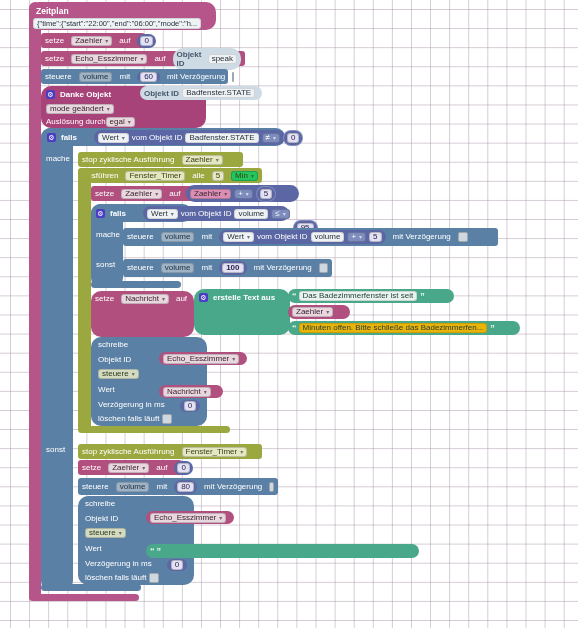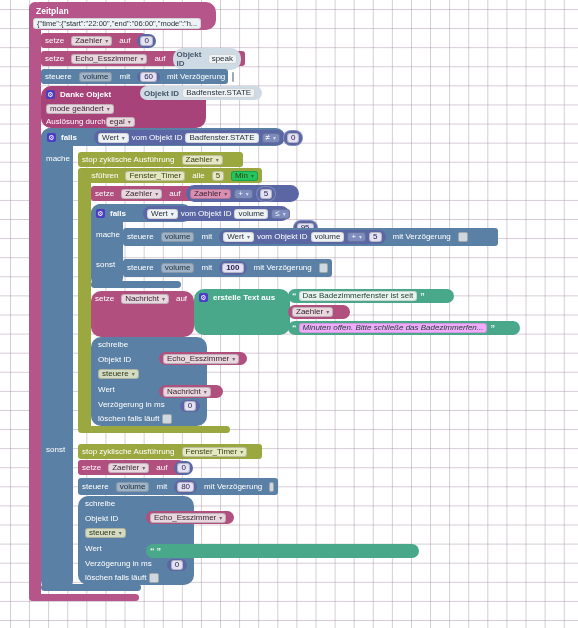--- a/index.html
+++ b/index.html
@@ -276,21 +276,21 @@
 
   <div class="blk c-magenta2" style="left:288px;top:305px;width:62px;height:14px;display:flex;align-items:center;padding:0 4px;">
     <span class="fld fld-drop">
       <span>Zaehler</span>
         <span class="caret">▾</span>
     </span>
   </div>
 
   <div class="blk c-green" style="left:288px;top:321px;width:232px;height:14px;display:flex;align-items:center;gap:3px;padding:0 4px;">
     <span class="quote">“</span>
-    <span class="fld" style="background:#f0abfc;color:#25403a;border:1px solid rgba(0,0,0,.12);max-width:196px;overflow:hidden;font-style:italic;">Minuten offen. Bitte schließe das Badezimmerfen...</span>
+    <span class="fld" style="background:#eab308;color:#25403a;border:1px solid rgba(0,0,0,.12);max-width:196px;overflow:hidden;">Minuten offen. Bitte schließe das Badezimmerfen...</span>
     <span class="quote">”</span>
   </div>
 
   <div class="blk c-blue" style="left:91px;top:337px;width:116px;height:89px;">
     <div class="lbl" style="position:absolute;left:7px;top:4px;">schreibe</div>
     <div class="lbl" style="position:absolute;left:7px;top:19px;">Objekt ID</div>
     <div style="position:absolute;left:7px;top:32px;">
       <span class="fld fld-drop" style="background:#d3dbc2;color:#30381a;">
         <span>steuere</span>
           <span class="caret">▾</span>

